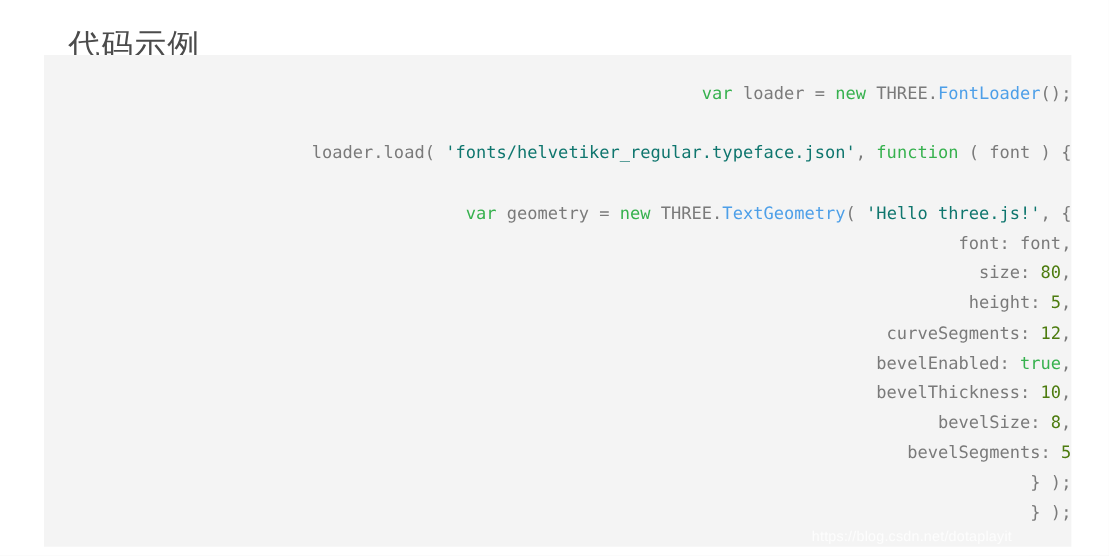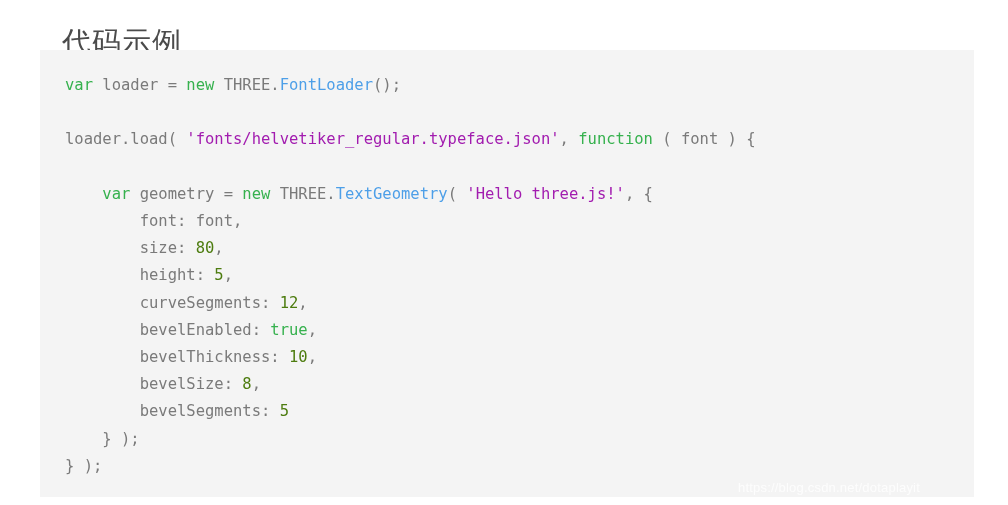--- a/index.html
+++ b/index.html
@@ -12,20 +12,21 @@
     background: #ffffff;
     font-family: "Liberation Sans", sans-serif;
     overflow: hidden;
   }
 
   #page {
     position: relative;
     width: 936px;
     height: 505px;
     background: #ffffff;
+    text-align: right;
   }
 
   
   #page-title {
     position: absolute;
     left: 62px;
     top: 2px;
     font-family: "Liberation Sans", sans-serif;
     font-size: 29px;
     line-height: 42px;
@@ -59,21 +60,21 @@
   }
 
   .code-line {
     white-space: pre;
     min-height: 27.2px;
   }
 
   
   .tok-kw   { color: #36b14e; }
   .tok-cls  { color: #4d9fe8; }
-  .tok-str  { color: #a21caf; }
+  .tok-str  { color: #0f766e; }
   .tok-num  { color: #4d7c0f; }
   .tok-pln  { color: #7a7a7a; }
 
   
   #watermark {
     position: absolute;
     right: 16px;
     bottom: 9px;
     font-family: "Liberation Sans", sans-serif;
     font-size: 13px;

